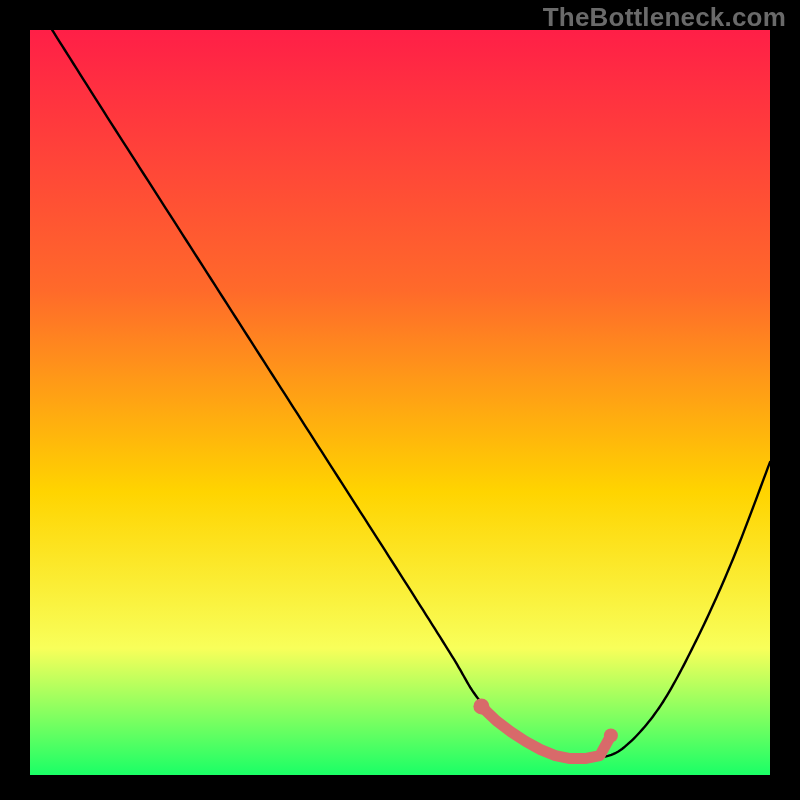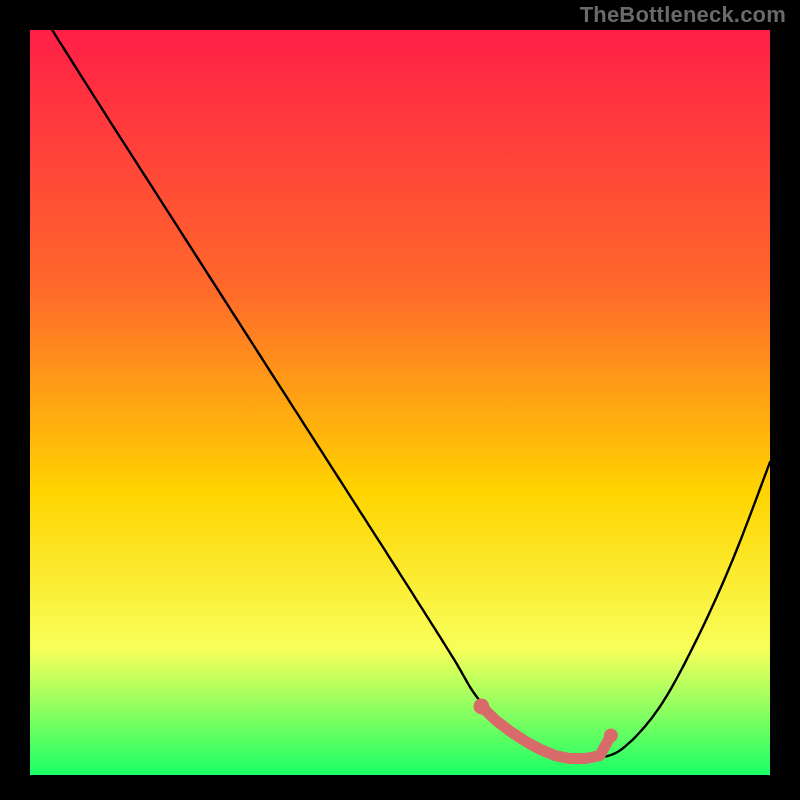--- a/index.html
+++ b/index.html
@@ -15,21 +15,21 @@
     width: 800px;
     height: 800px;
     background: #000;
     position: relative;
   }
   .header {
     position: absolute;
     top: 2px;
     right: 14px;
     color: #6a6a6a;
-    font-size: 22px;
+    font-size: 26px;
     font-weight: 600;
     letter-spacing: 0.2px;
   }
   .plot-area {
     position: absolute;
     left: 30px;
     top: 30px;
     width: 740px;
     height: 745px;
     overflow: hidden;

